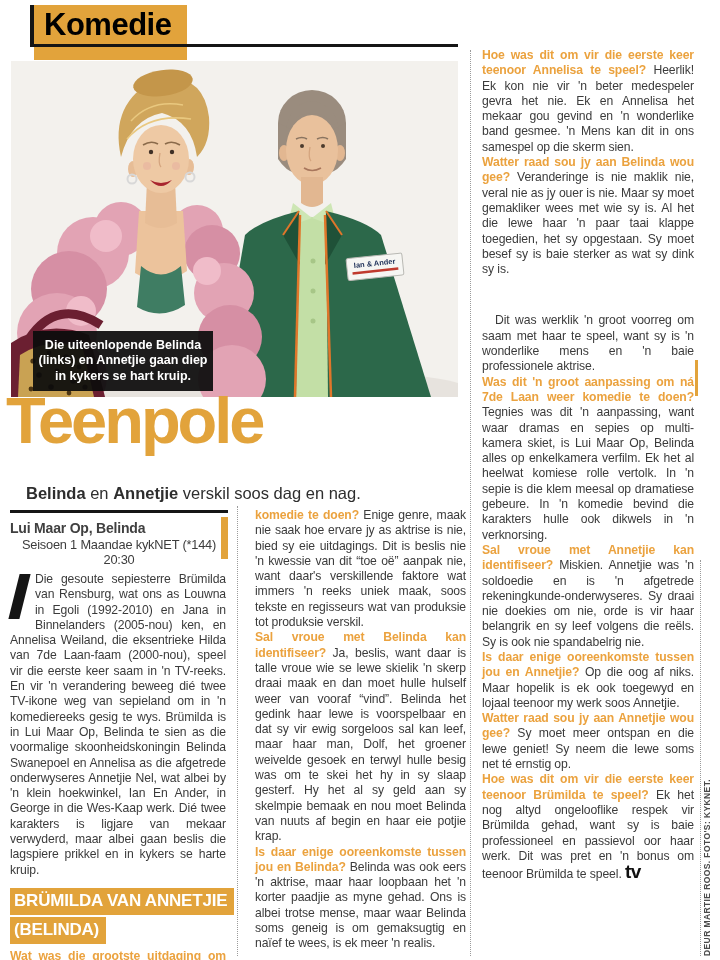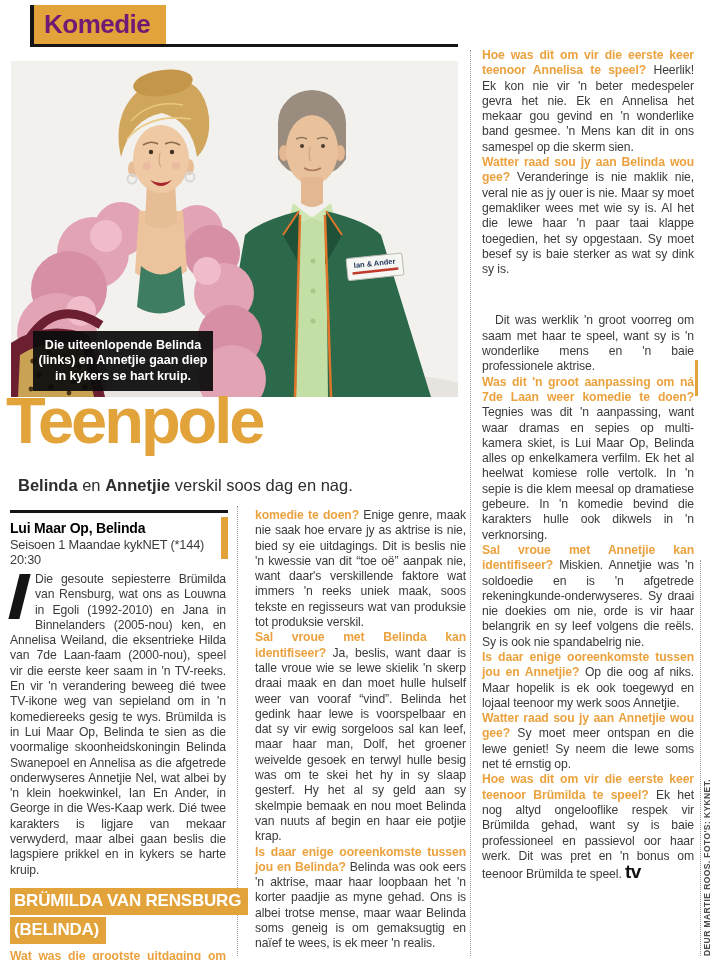--- a/index.html
+++ b/index.html
@@ -1,41 +1,41 @@
 <!DOCTYPE html>
 <html><head>
 <meta charset="utf-8">
 <style>
   html,body{margin:0;padding:0;background:#ffffff;}
   .page{position:relative;width:720px;height:960px;overflow:hidden;background:#fff;
         font-family:"Liberation Sans","DejaVu Sans",sans-serif;}
 
   
   .kicker-bar{position:absolute;left:30px;top:5px;width:4px;height:39px;background:#151515;}
-  .kicker{position:absolute;left:34px;top:5px;background:#E2A33B;color:#701a75;font-weight:bold;
-          font-size:26px;line-height:39px;padding:0 16px 0 10px;letter-spacing:-0.5px;}
+  .kicker{position:absolute;left:34px;top:5px;background:#E2A33B;color:#000000;font-weight:bold;
+          font-size:31px;line-height:39px;padding:0 16px 16px 10px;letter-spacing:-0.5px;}
   .kicker-rule{position:absolute;left:30px;top:44px;width:428px;height:3px;background:#151515;}
 
   
   .photo{position:absolute;left:11px;top:61px;width:447px;height:336px;margin:0;}
   .photo svg{display:block;}
   .caption{position:absolute;left:22px;bottom:6px;width:170px;background:rgba(12,12,12,0.93);
            color:#fff;font-weight:bold;font-size:12.5px;line-height:15.5px;text-align:center;
            padding:7px 5px;}
 
   
   .headline{position:absolute;left:6px;top:388px;margin:0;color:#E2A33B;font-size:65px;
             font-weight:bold;letter-spacing:-3px;line-height:1;}
-  .standfirst{position:absolute;left:10px;top:468px;margin:8px;font-size:16.5px;color:#2e2e2e;}
+  .standfirst{position:absolute;left:10px;top:468px;margin:16px;font-size:16.5px;color:#2e2e2e;}
 
   
   .infobox{position:absolute;left:10px;top:510px;width:218px;border-top:3px solid #151515;
            padding-top:7px;}
-  .infobox-title{font-weight:bold;font-size:14px;color:#000000;letter-spacing:-0.2px;}
-  .infobox-sched{font-size:12.8px;color:#3c3c3c;margin-top:1px;letter-spacing:-0.2px;}
+  .infobox-title{font-weight:bold;font-size:14px;color:#404040;letter-spacing:-0.2px;}
+  .infobox-sched{font-size:12.8px;color:#3c3c3c;margin-top:1px;letter-spacing:-0.2px;text-align:center;}
   .infobox-bar{position:absolute;left:211px;top:4px;width:7px;height:42px;background:#E2A33B;}
 
   
   .vrule{position:absolute;width:0;border-left:1px dotted #9b9b9b;}
   .v1{left:237px;top:506px;height:450px;}
   .v2{left:470px;top:50px;height:906px;}
   .v3{left:700px;top:560px;height:396px;}
   .accent-tick{position:absolute;left:695px;top:360px;width:3px;height:36px;background:#E2A33B;}
 
   
@@ -186,21 +186,21 @@
     <div class="infobox-bar"></div>
   </div>
 
   <div class="vrule v1"></div>
   <div class="vrule v2"></div>
   <div class="vrule v3"></div>
   <div class="accent-tick"></div>
 
   <div class="col col1">
     <p class="body"><span class="dropslash"></span><span>Die gesoute sepiesterre Brümilda van Rensburg, wat ons as Louwna in Egoli (1992-2010) en Jana in Binnelanders (2005-nou) ken, en Annelisa Weiland, die eksentrieke Hilda van 7de Laan-faam (2000-nou), speel vir die eerste keer saam in 'n TV-reeks. En vir 'n verandering beweeg dié twee TV-ikone weg van sepieland om in 'n komediereeks gesig te wys. Brümilda is in Lui Maar Op, Belinda te sien as die voormalige skoonheidskoningin Belinda Swanepoel en Annelisa as die afgetrede onderwyseres Annetjie Nel, wat albei by 'n klein hoekwinkel, Ian En Ander, in George in die Wes-Kaap werk. Dié twee karakters is ligjare van mekaar verwyderd, maar albei gaan beslis die lagspiere prikkel en in kykers se harte kruip.</span></p>
-    <h2 class="sechead"><span class="chip">BRÜMILDA VAN RENSBURG</span><br><span class="chip">(BELINDA)</span></h2>
+    <h2 class="sechead"><span class="chip">BRÜMILDA VAN ANNETJIE</span><br><span class="chip">(BELINDA)</span></h2>
     <p class="body"><span class="q">Wat was die grootste uitdaging om weer</span></p>
   </div>
 
   <div class="col col2">
     <p class="body"><span class="q">komedie te doen?</span> <span>Enige genre, maak nie saak hoe ervare jy as aktrise is nie, bied sy eie uitdagings. Dit is beslis nie 'n kwessie van dit “toe oë” aanpak nie, want daar's verskillende faktore wat immers 'n reeks uniek maak, soos tekste en regisseurs wat van produksie tot produksie verskil.</span></p>
     <p class="body"><span class="q">Sal vroue met Belinda kan identifiseer?</span> <span>Ja, beslis, want daar is talle vroue wie se lewe skielik 'n skerp draai maak en dan moet hulle hulself weer van vooraf “vind”. Belinda het gedink haar lewe is voorspelbaar en dat sy vir ewig sorgeloos sal kan leef, maar haar man, Dolf, het groener weivelde gesoek en terwyl hulle besig was om te skei het hy in sy slaap gesterf. Hy het al sy geld aan sy skelmpie bemaak en nou moet Belinda van nuuts af begin en haar eie potjie krap.</span></p>
     <p class="body"><span class="q">Is daar enige ooreenkomste tussen jou en Belinda?</span> <span>Belinda was ook eers 'n aktrise, maar haar loopbaan het 'n korter paadjie as myne gehad. Ons is albei trotse mense, maar waar Belinda soms geneig is om gemaksugtig en naïef te wees, is ek meer 'n realis.</span></p>
   </div>
 
   <div class="col col3">

